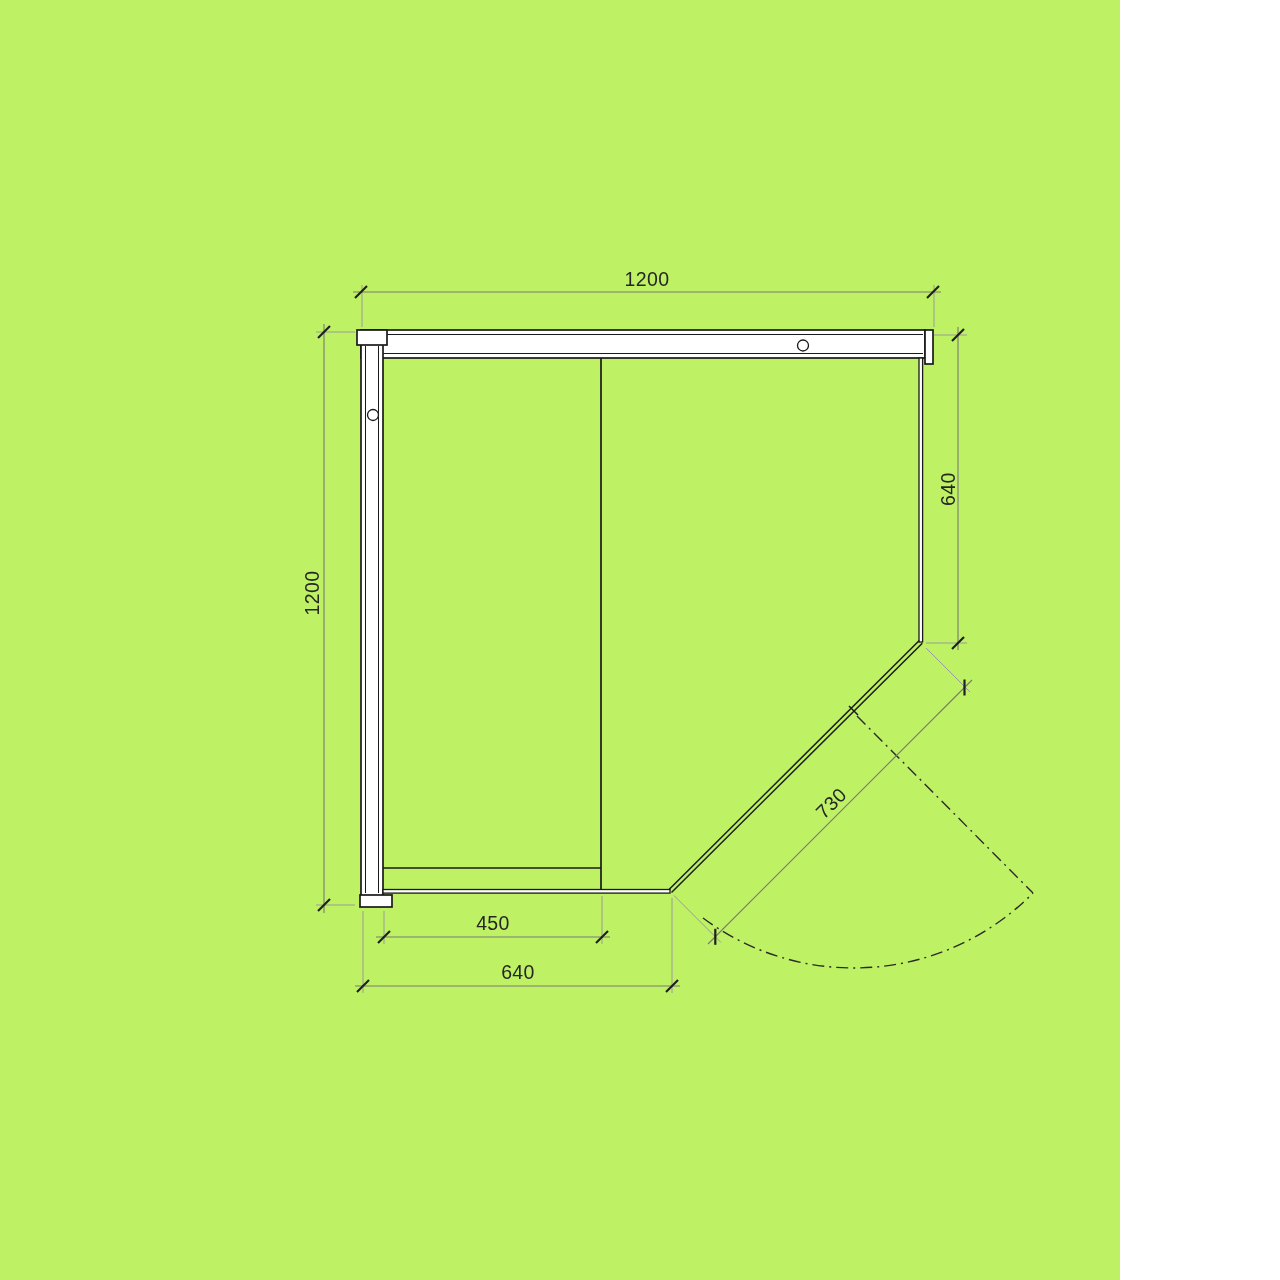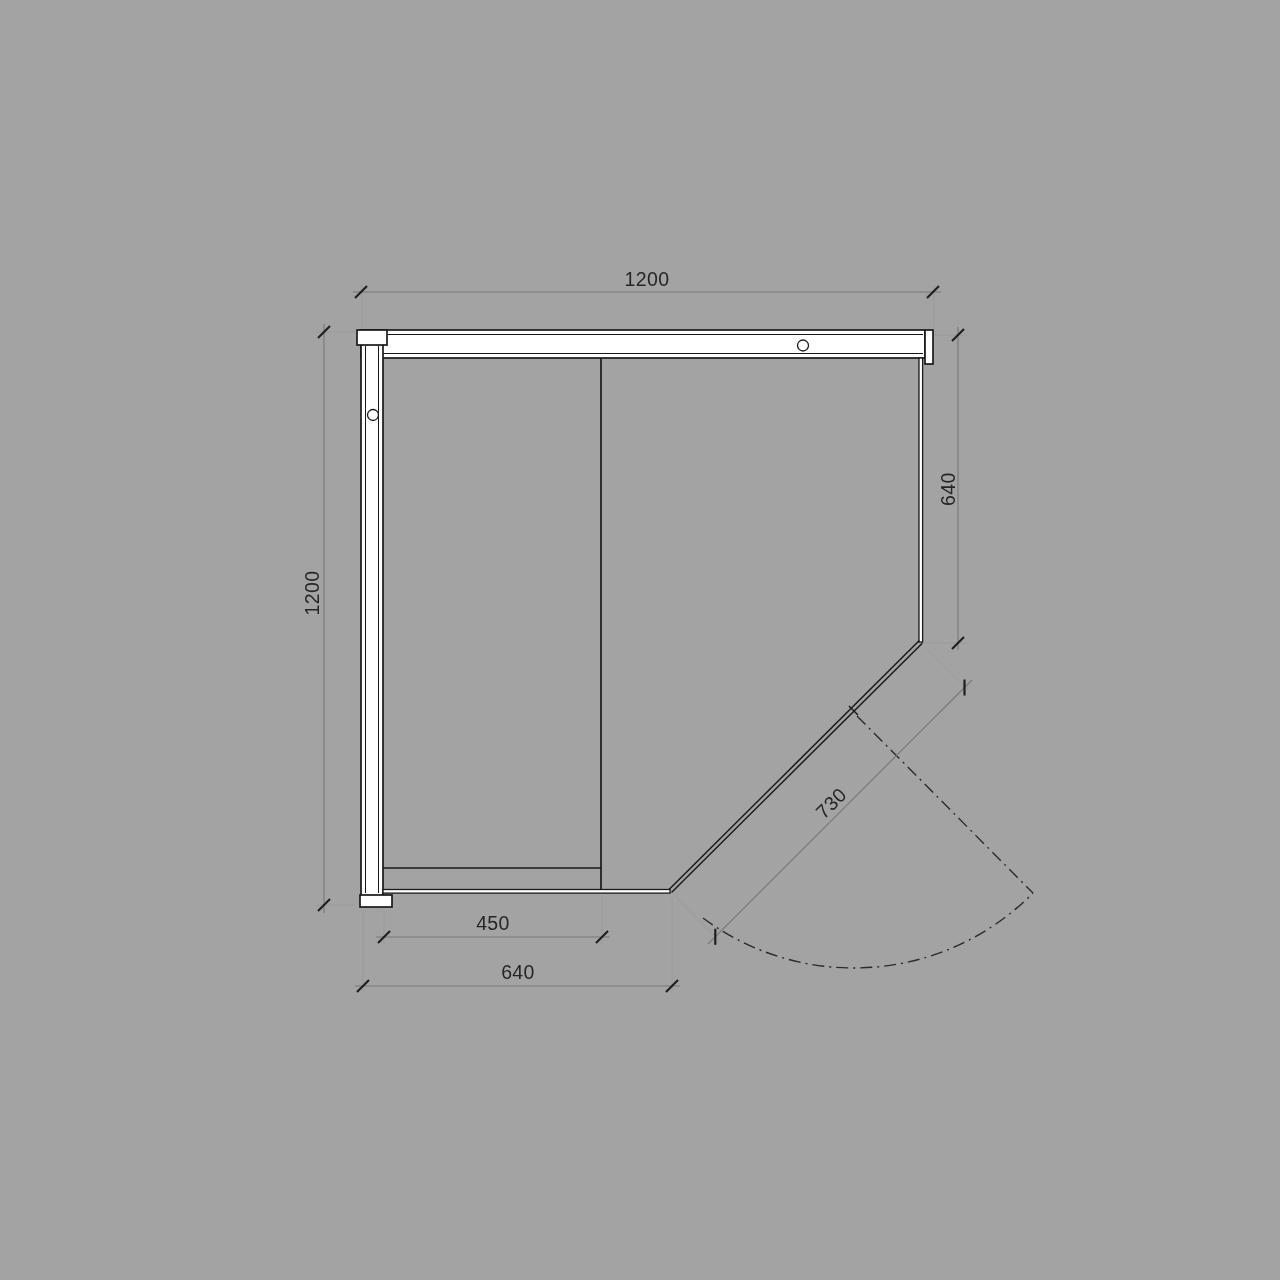--- a/index.html
+++ b/index.html
@@ -1,16 +1,16 @@
 <!DOCTYPE html>
 <html><head>
 <meta charset="utf-8">
 <style>
   html,body{margin:0;padding:0;width:1280px;height:1280px;background:#ffffff;overflow:hidden;}
-  .canvas{width:1280px;height:1280px;background:#a3a3a3;}
+  .canvas{width:1120px;height:1280px;background:#bef264;}
   svg{display:block;}
   .objf{fill:#ffffff;stroke:#1a1a1a;stroke-width:1.7;}
   .objf-thin{fill:#ffffff;stroke:#1a1a1a;stroke-width:1.3;}
   .obj{stroke:#1a1a1a;stroke-width:1.7;fill:none;}
   .obj-thin{stroke:#1a1a1a;stroke-width:1.5;fill:none;}
   .seam{stroke:#1a1a1a;stroke-width:1;fill:none;}
   .dim{stroke:#787878;stroke-width:1.1;fill:none;}
   .ext{stroke:#9a9a9a;stroke-width:1;fill:none;}
   .tick{stroke:#1f1f1f;stroke-width:2.2;fill:none;}
   .dd{stroke:#2b2b2b;stroke-width:1.4;fill:none;stroke-dasharray:12 5 2 5;}

